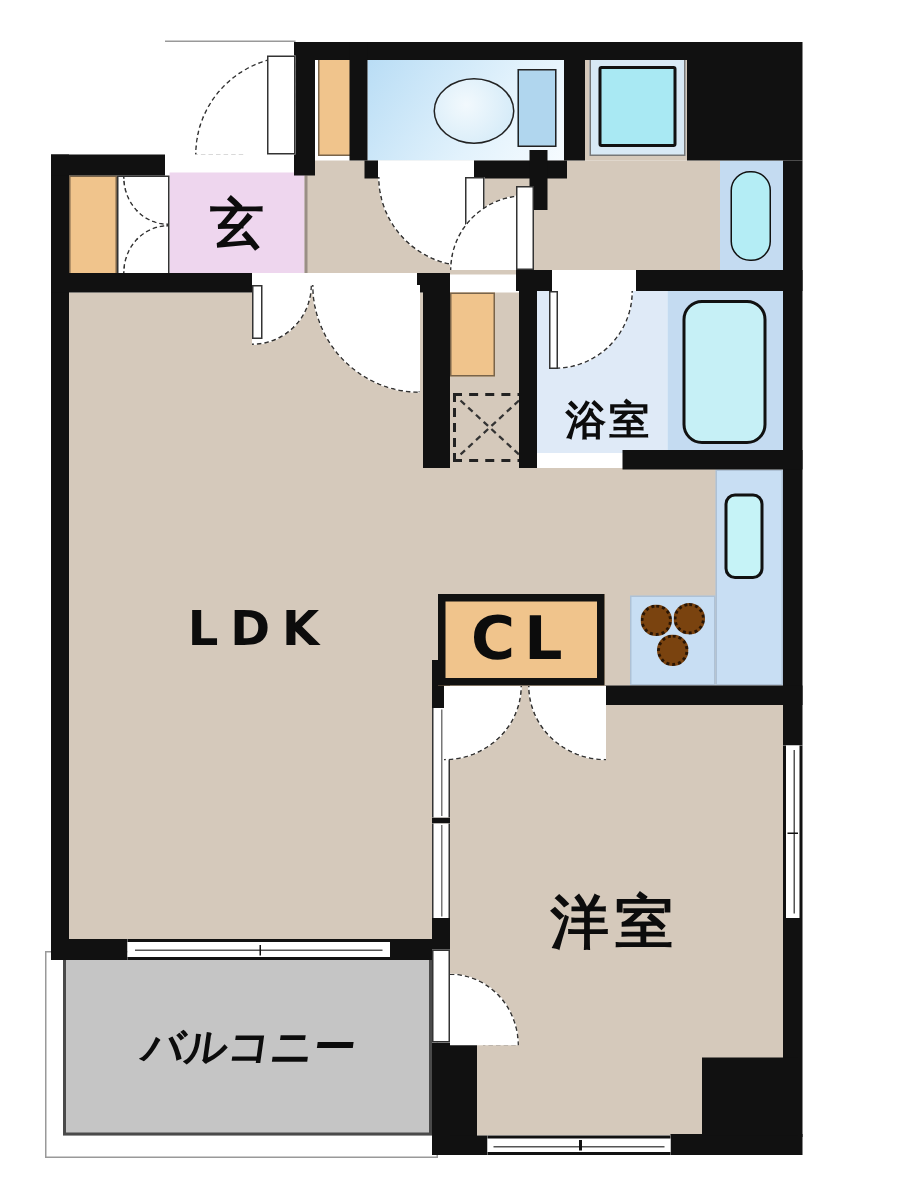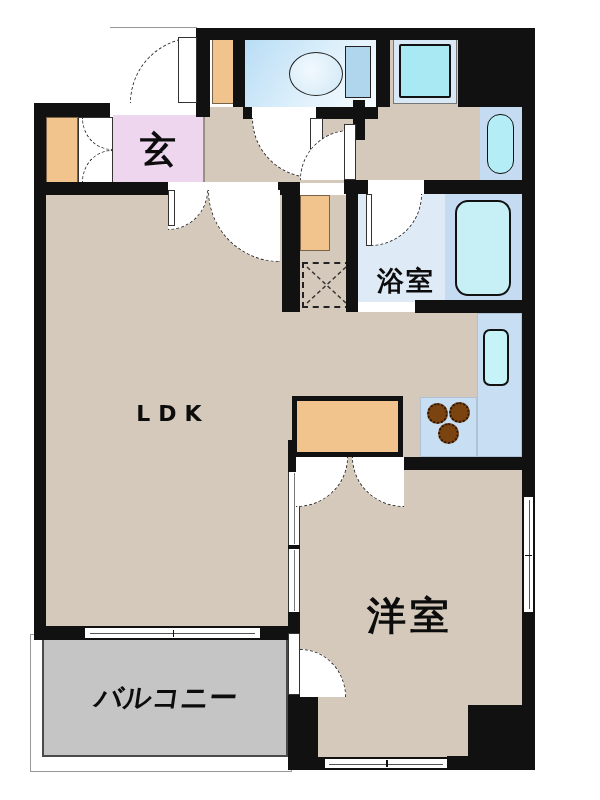--- a/index.html
+++ b/index.html
@@ -166,17 +166,18 @@
   <div class="abs arc arc-br" style="left:296px;top:457px;width:52px;height:50px;"></div>
   <div class="abs arc arc-bl" style="left:352px;top:457px;width:52px;height:50px;"></div>
 
   <div class="abs leaf" style="left:288px;top:633px;width:12px;height:62px;"></div>
   <div class="abs arc arc-tr" style="left:300px;top:649px;width:46px;height:48px;"></div>
 
   <div class="abs" style="left:292px;top:396px;width:111px;height:61px;background:#f0c48c;border:5px solid #111;"></div>
 
   <div class="abs lbl" style="left:113px;top:132px;width:90px;font-size:36px;">玄</div>
   <div class="abs lbl" style="left:350px;top:267px;width:112px;font-size:27px;letter-spacing:2px;">浴室</div>
-  <div class="abs lbl" style="left:78px;top:403px;width:190px;font-size:22px;letter-spacing:8px;">LDK</div>
+  <div class="abs lbl" style="left:78px;top:403px;width:190px;font-size:32px;letter-spacing:8px;">LDK</div>
+  <div class="abs lbl" style="left:294px;top:406px;width:107px;font-size:40px;letter-spacing:6px;">CL</div>
   <div class="abs lbl" style="left:328px;top:596px;width:164px;font-size:39px;letter-spacing:4px;">洋室</div>
   <div class="abs lbl" style="left:48px;top:684px;width:236px;font-size:28px;transform:skewX(-8deg);">バルコニー</div>
 
 </div>
 
 </body></html>

